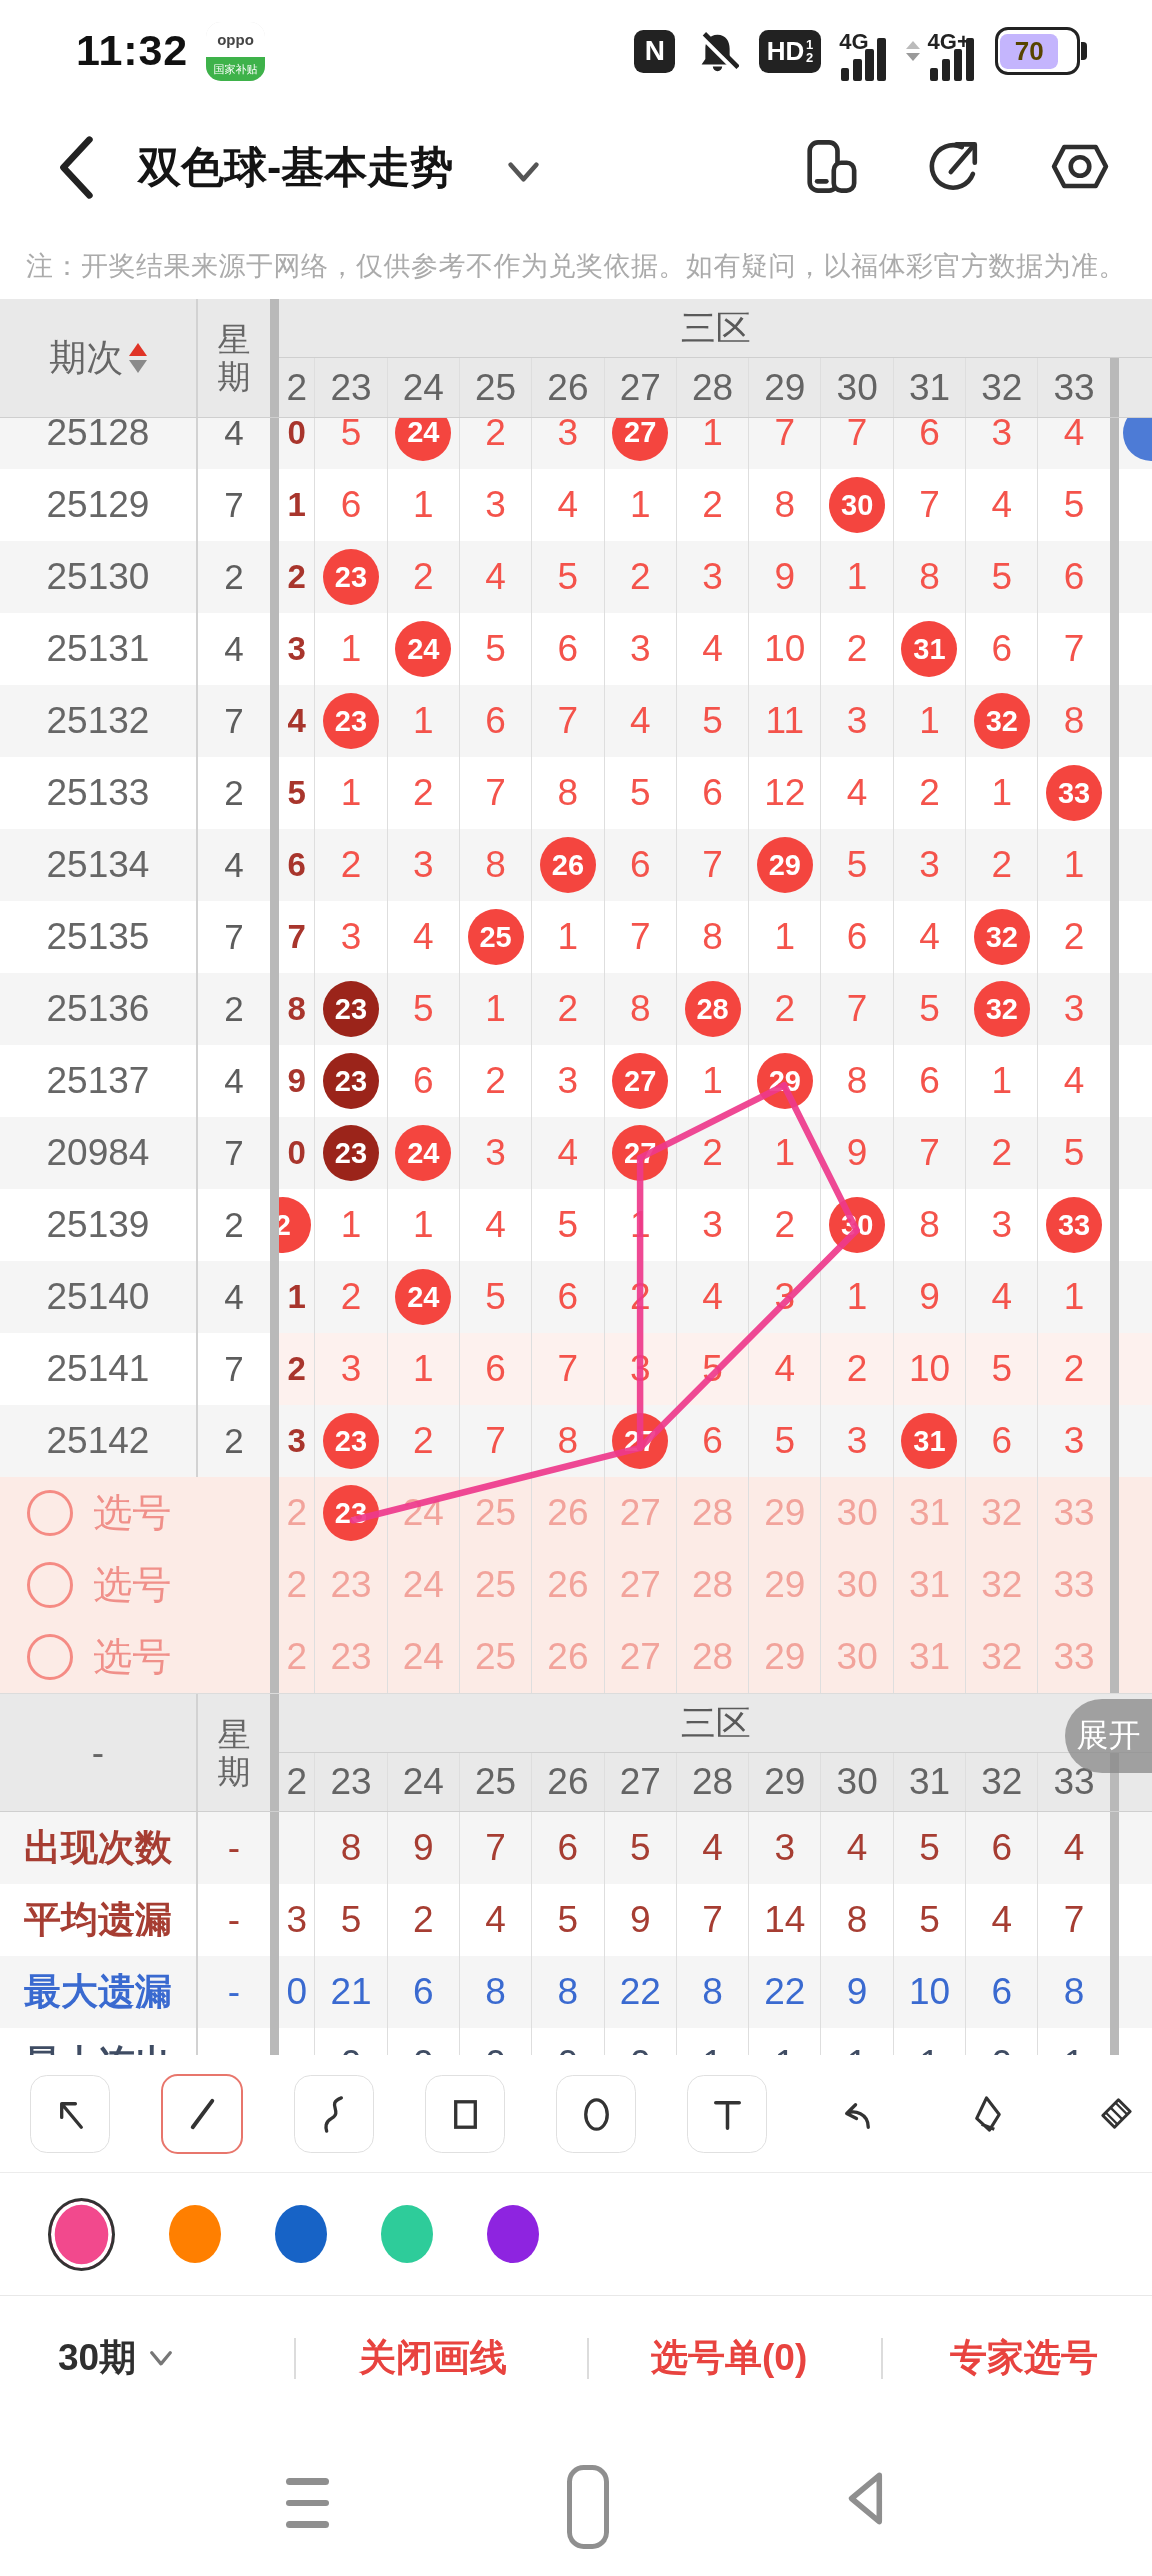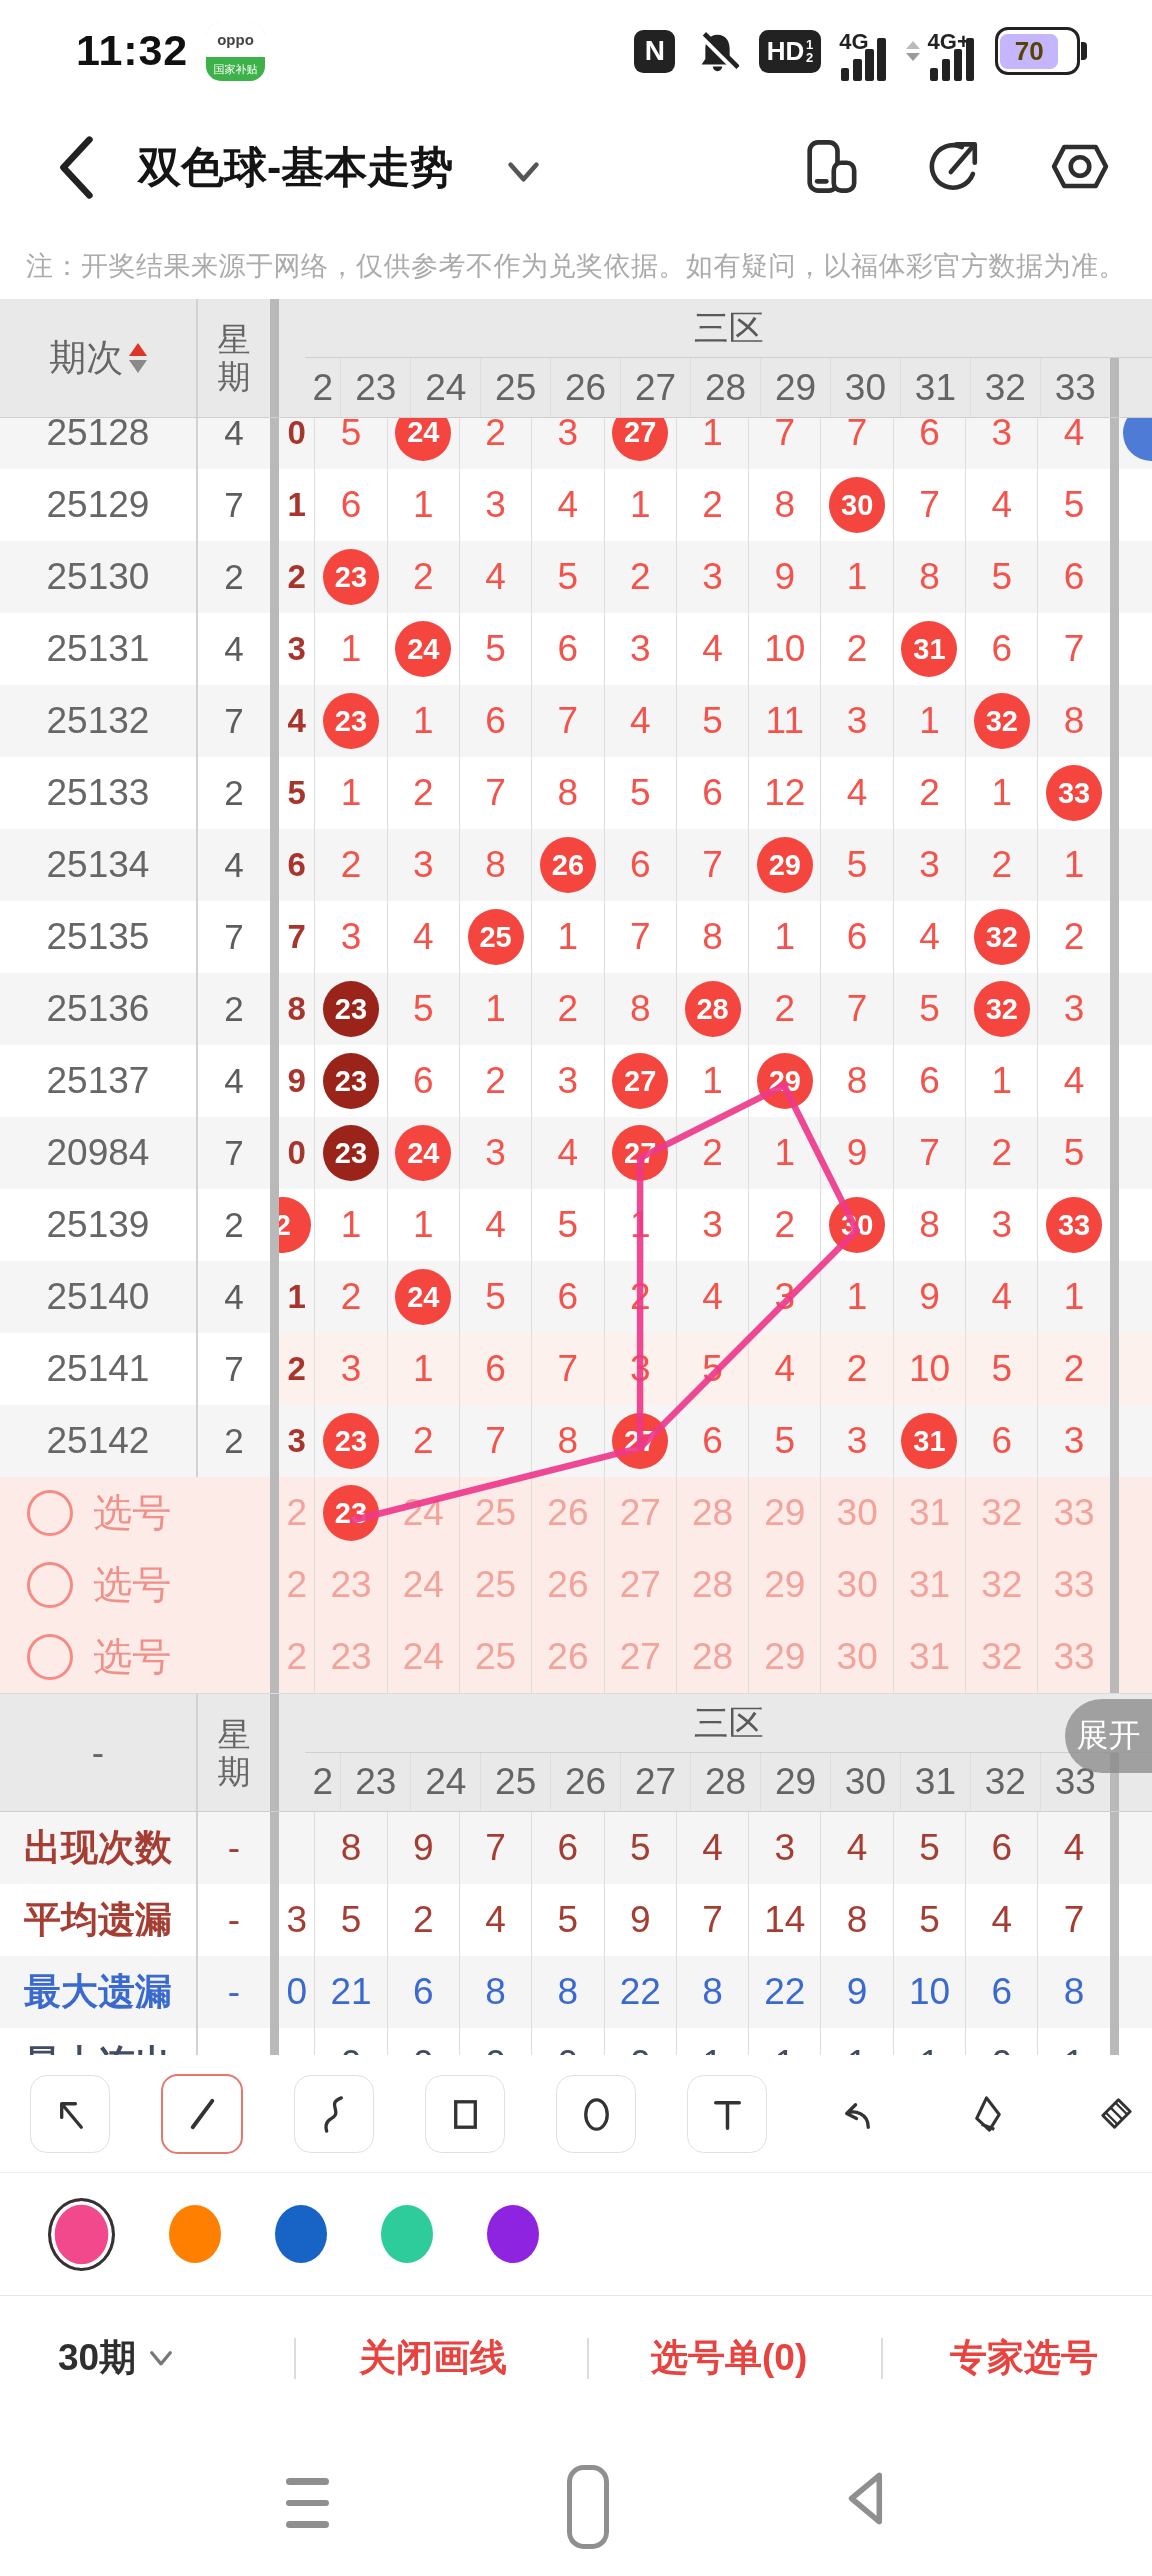--- a/index.html
+++ b/index.html
@@ -69,21 +69,21 @@
 
   
   .thead{display:flex;width:1152px;height:119px;background:#e9e9e9;border-bottom:0.9px solid #cfcfcf;box-sizing:border-box;}
   .thead .c-period{flex-direction:row;gap:5.6px;}
   .corner-label{font-size:37px;color:#666;}
   .sorters{display:flex;flex-direction:column;gap:4.6px;}
   .sorters i{width:0;height:0;border-left:9.3px solid transparent;border-right:9.3px solid transparent;display:block;}
   .sorters .up{border-bottom:13px solid #e03427;}
   .sorters .down{border-top:13px solid #8a8a8a;}
   .stacked{display:flex;flex-direction:column;align-items:center;justify-content:center;line-height:37px;font-size:33px;color:#666;}
-  .hright{flex:1;display:flex;flex-direction:column;padding-left:26px;}
+  .hright{flex:1;display:flex;flex-direction:column;}
   .zone{height:59px;display:flex;align-items:center;justify-content:center;font-size:35px;color:#5a5a5a;border-bottom:0.9px solid #cfcfcf;box-sizing:border-box;}
   .hcols{display:flex;flex:1;}
   .hnum{font-size:37px;color:#646464;}
   .stats-head{border-top:1.9px solid #dcdcdc;}
   .t-stat-label{font-size:37px;font-weight:600;}
   .col-red{color:#a63d32;}
   .col-blue{color:#3a6ad0;}
   .col-navy{color:#3f4c63;}
   .v-red{font-size:37px;color:#a63d32;}
   .v-blue{font-size:37px;color:#3a6ad0;}

